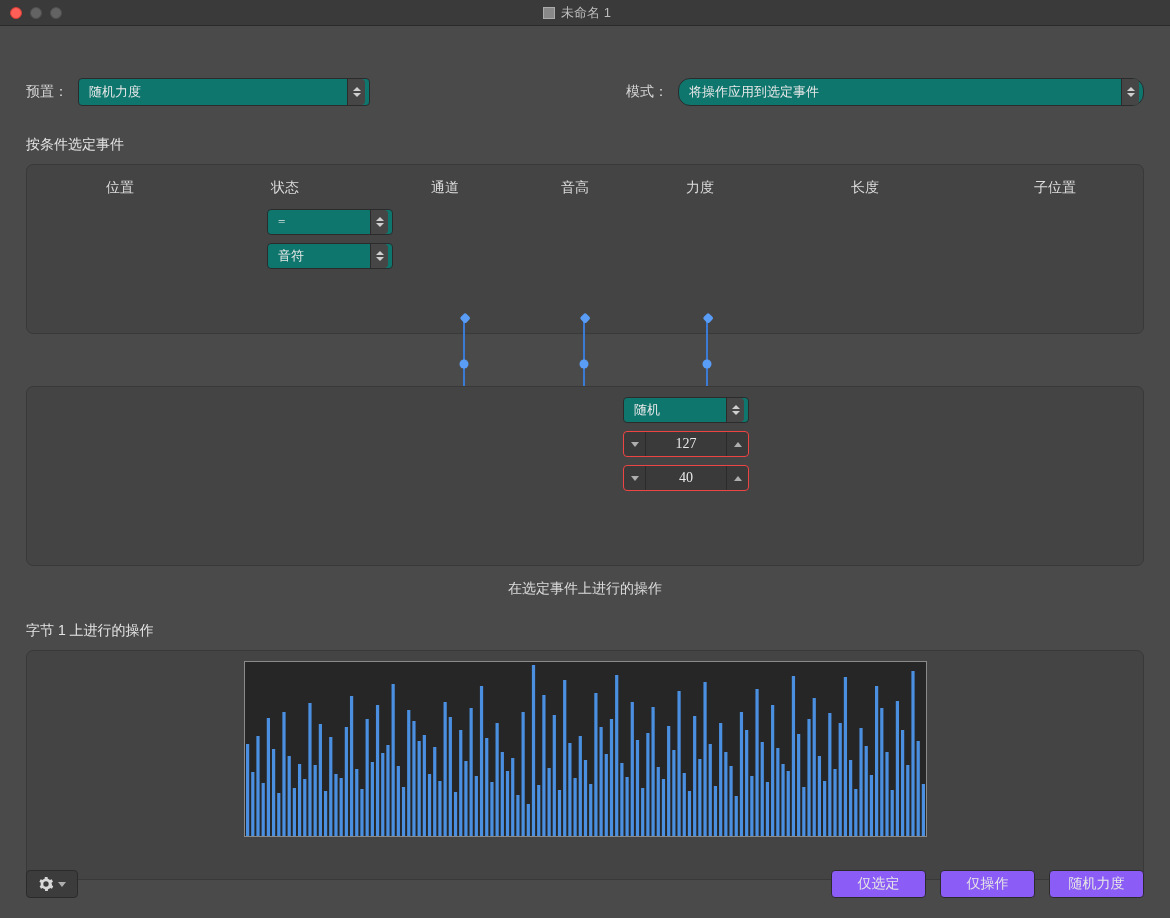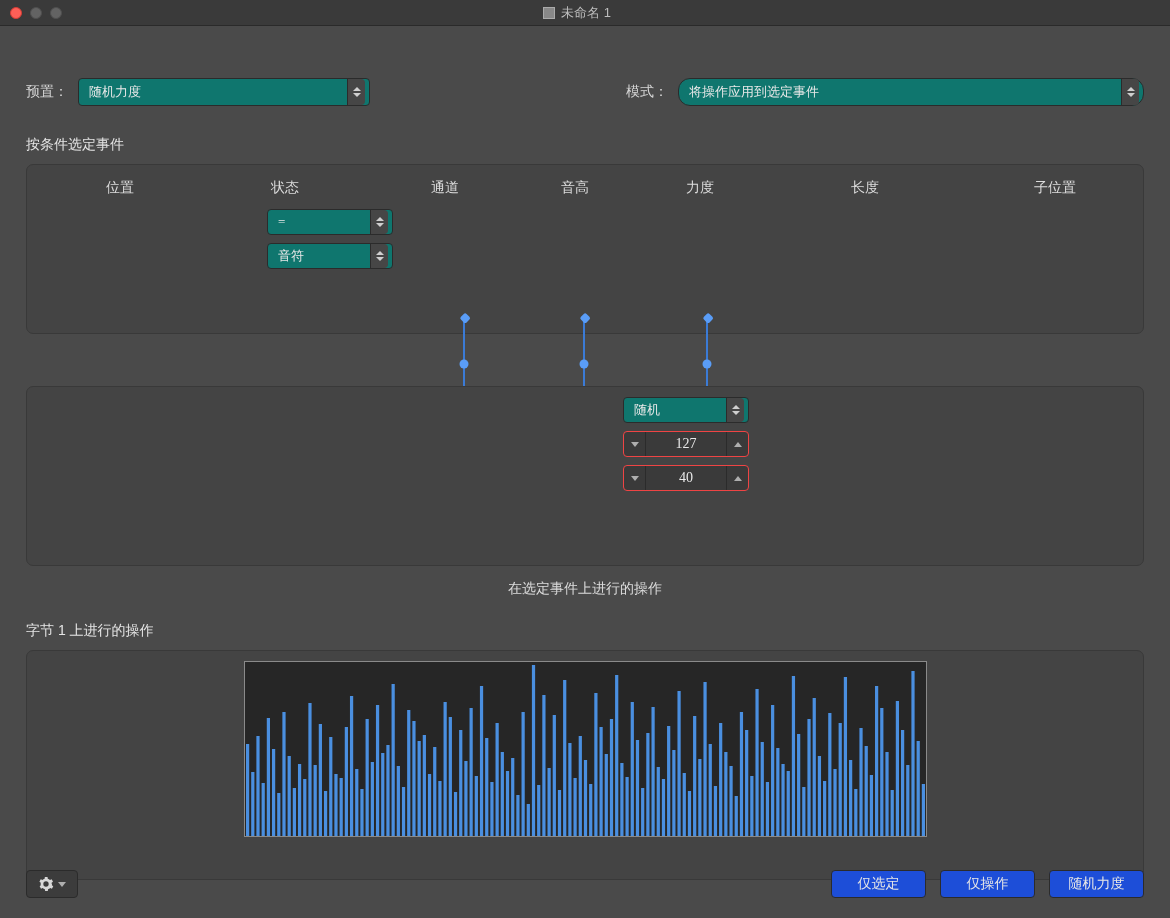--- a/index.html
+++ b/index.html
@@ -155,21 +155,21 @@
   .gear-btn {
     width: 52px; height: 28px;
     background: #3c3c3c; border:1px solid #2b2b2b; border-radius:4px;
     display:flex; align-items:center; justify-content:center; gap:4px;
     color:#d8d8d8;
   }
   .gear-svg { width:16px; height:16px; fill:#d8d8d8; }
   .footer-btns { margin-left:auto; display:flex; gap:14px; }
   .btn {
     height: 28px; padding: 0 18px;
-    background: #1d4ed8; border:1px solid #2b2b2b; border-radius:4px;
+    background: #8b5cf6; border:1px solid #2b2b2b; border-radius:4px;
     color:#e6e6e6; font-size:14px;
     display:flex;align-items:center;justify-content:center;
     min-width: 95px;
   }
 </style>
 </head>
 <body>
 
 <div class="titlebar">
   <div class="traffic-lights">

